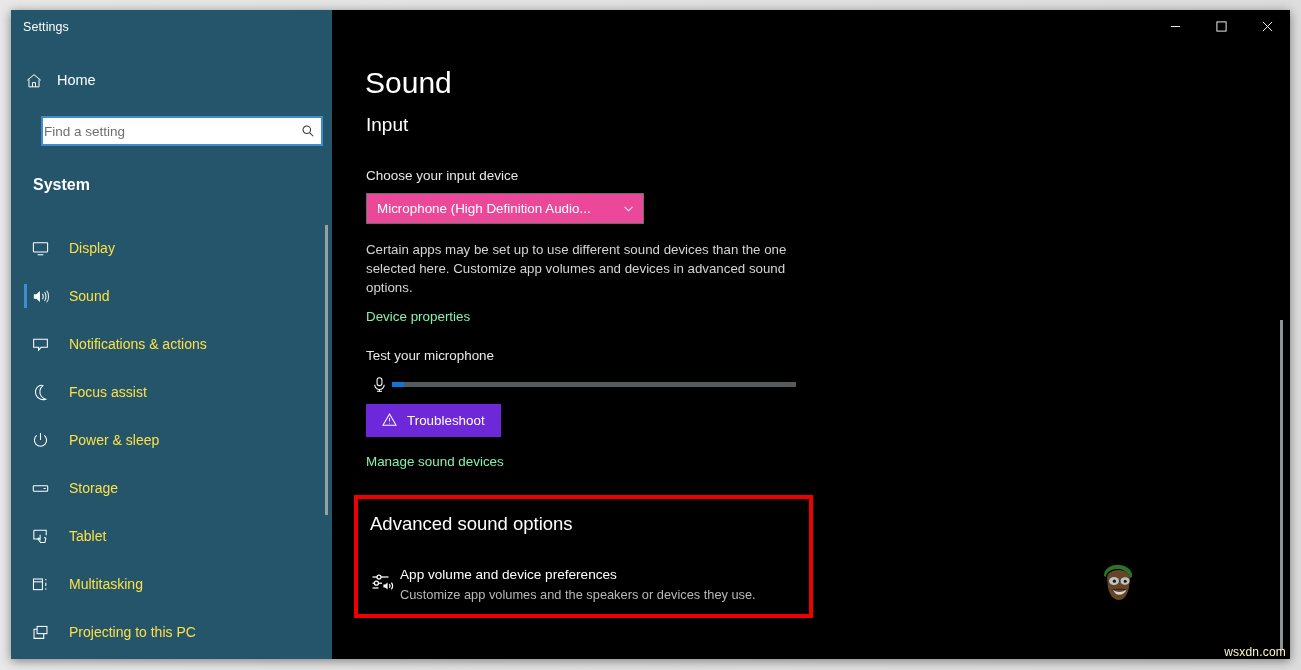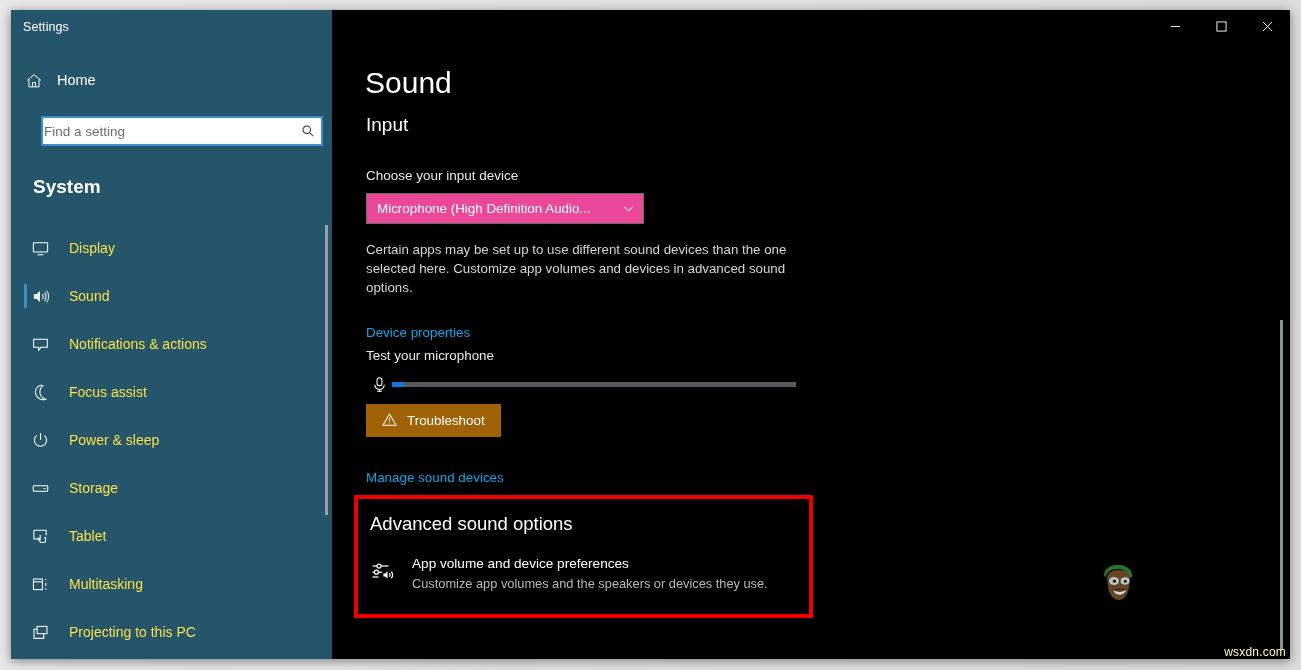--- a/index.html
+++ b/index.html
@@ -60,21 +60,21 @@
     flex: 1; padding-left: 1px;
     font-size: 13.5px; color: #6e6e6e;
     position: relative;
   }
   .search-icon {
     width: 26px; display: flex; justify-content: center; align-items: center;
     color: #333;
   }
   .group-label {
     position: absolute; left: 22px; top: 166px;
-    font-size: 19px; font-weight: bold; color: #ffffff;
+    font-size: 16px; font-weight: bold; color: #ffffff;
   }
   .navlist {
     position: absolute; left: 0; top: 214px;
     width: 321px;
   }
   .nav-item {
     position: relative;
     height: 48px;
     display: flex; align-items: center;
   }
@@ -145,21 +145,21 @@
     width: 30px; display: flex; justify-content: center; align-items: center;
     color: #e0e0e0;
   }
   .para {
     position: absolute; left: 34px; top: 230px;
     width: 455px;
     font-size: 13.3px; color: #d4d4d4; line-height: 19px;
   }
   .link {
     position: absolute;
-    font-size: 13.4px; color: #0ea5e9; cursor: pointer; margin-top: 16px;
+    font-size: 13.4px; color: #86efac; cursor: pointer;
   }
   .link-device-props { left: 34px; top: 299px; }
   .link-manage { left: 34px; top: 444px; }
   .test-label {
     position: absolute; left: 34px; top: 338px;
     font-size: 13.4px; color: #e8e8e8;
   }
   .meter-row {
     position: absolute; left: 34px; top: 362px;
     width: 430px; height: 24px;
@@ -172,39 +172,39 @@
   .meter-track {
     flex: 1; height: 5px; background: #555a5d; position: relative;
   }
   .meter-fill {
     position: absolute; left: 0; top: 0; height: 5px;
     background: #1175d6;
   }
   .btn {
     position: absolute; left: 34px; top: 394px;
     height: 33px; padding: 0 16px;
-    background: #a16207;
+    background: #6d28d9;
     display: flex; align-items: center; gap: 10px;
     color: #ffffff; font-size: 13.4px;
     border: none; cursor: pointer;
     font-family: "Liberation Sans", sans-serif;
   }
   
   .highlight-box {
     position: absolute; left: 22px; top: 485px;
     width: 459px; height: 123px;
     border: 4px solid #fca5a5;
   }
   .adv-title {
     position: absolute; left: 12px; top: 14px;
     font-size: 18.5px; color: #ffffff; font-weight: 300;
   }
   .adv-row {
-    position: absolute; left: 12px; top: 55px;
-    display: flex; align-items: flex-start; gap: 16px;
+    position: absolute; left: 12px; top: 66px;
+    display: flex; align-items: flex-start; gap: 4px;
   }
   .adv-icon {
     width: 26px; height: 26px; margin-top: 4px;
     display: flex; justify-content: center; align-items: center;
     color: #ffffff;
   }
   .adv-primary {
     font-size: 13.6px; color: #ffffff; line-height: 19px;
   }
   .adv-secondary {

